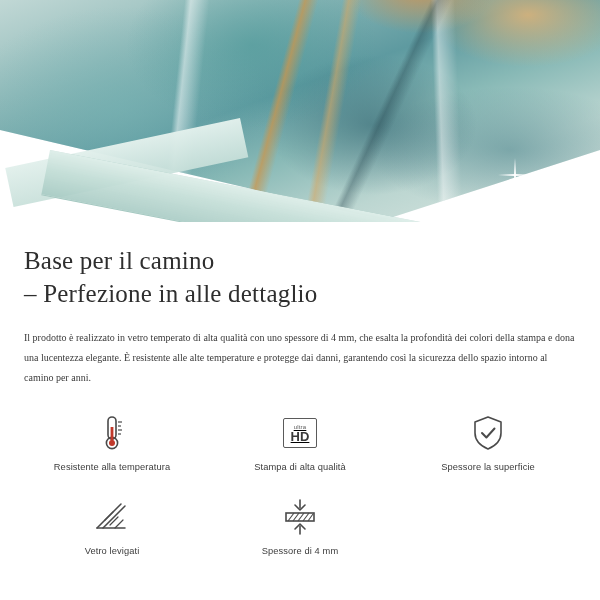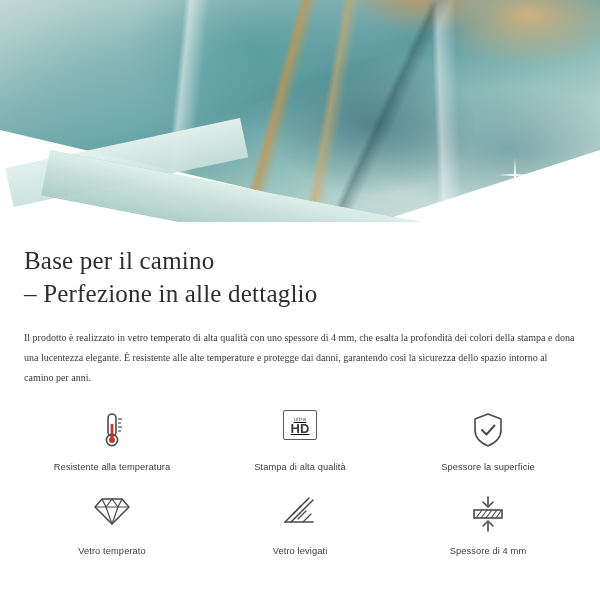--- a/index.html
+++ b/index.html
@@ -139,20 +139,21 @@
   }
   .feature {
     display: flex;
     flex-direction: column;
     align-items: center;
     justify-content: flex-start;
   }
   .feature-icon {
     height: 46px;
     display: flex;
+    align-items: center;
     justify-content: center;
     text-decoration: underline;
   }
   .feature-label {
     margin-top: 6px;
     font-size: 9.3px;
     color: #3c3c3c;
     text-align: center;
     letter-spacing: 0.1px;
   }
@@ -223,32 +224,20 @@
     <div class="feature">
       <div class="feature-icon">
         <svg width="34" height="40" viewBox="0 0 34 40">
           <path d="M17 4 L30 9 V20 C30 28 24 33 17 36 C10 33 4 28 4 20 V9 Z" fill="none" stroke="#4a4a4a" stroke-width="1.6" stroke-linejoin="round"></path>
           <path d="M11 20 L15.4 24.5 L23.5 15.5" fill="none" stroke="#4a4a4a" stroke-width="2" stroke-linecap="round" stroke-linejoin="round"></path>
         </svg>
       </div>
       <div class="feature-label">Spessore la superficie</div>
     </div>
 
-    <div class="feature">
-      <div class="feature-icon">
-        <svg width="38" height="34" viewBox="0 0 38 34">
-          <path d="M9 5 H29 L36 13 L19 30 L2 13 Z" fill="none" stroke="#4a4a4a" stroke-width="1.5" stroke-linejoin="round"></path>
-          <path d="M2 13 H36" stroke="#4a4a4a" stroke-width="1.2"></path>
-          <path d="M9 5 L13 13 L19 30" fill="none" stroke="#4a4a4a" stroke-width="1.2"></path>
-          <path d="M29 5 L25 13 L19 30" fill="none" stroke="#4a4a4a" stroke-width="1.2"></path>
-          <path d="M13 13 L19 5 L25 13" fill="none" stroke="#4a4a4a" stroke-width="1.2"></path>
-        </svg>
-      </div>
-      <div class="feature-label">Vetro temperato</div>
-    </div>
 
     <div class="feature">
       <div class="feature-icon">
         <svg width="38" height="34" viewBox="0 0 38 34">
           <path d="M6 27 L27 6 L33 6 L33 12 L12 33" fill="none" stroke="#4a4a4a" stroke-width="0"></path>
           <path d="M4 28 L28 4" stroke="#4a4a4a" stroke-width="1.5" stroke-linecap="round"></path>
           <path d="M4 28 L30 28" stroke="#4a4a4a" stroke-width="0"></path>
           <path d="M10 28 L32 6" stroke="#4a4a4a" stroke-width="1.5" stroke-linecap="round"></path>
           <path d="M4 28 L32 28" stroke="#4a4a4a" stroke-width="1.5" stroke-linecap="round"></path>
           <path d="M12 20 L20 12" stroke="#4a4a4a" stroke-width="1.2" stroke-linecap="round"></path>

